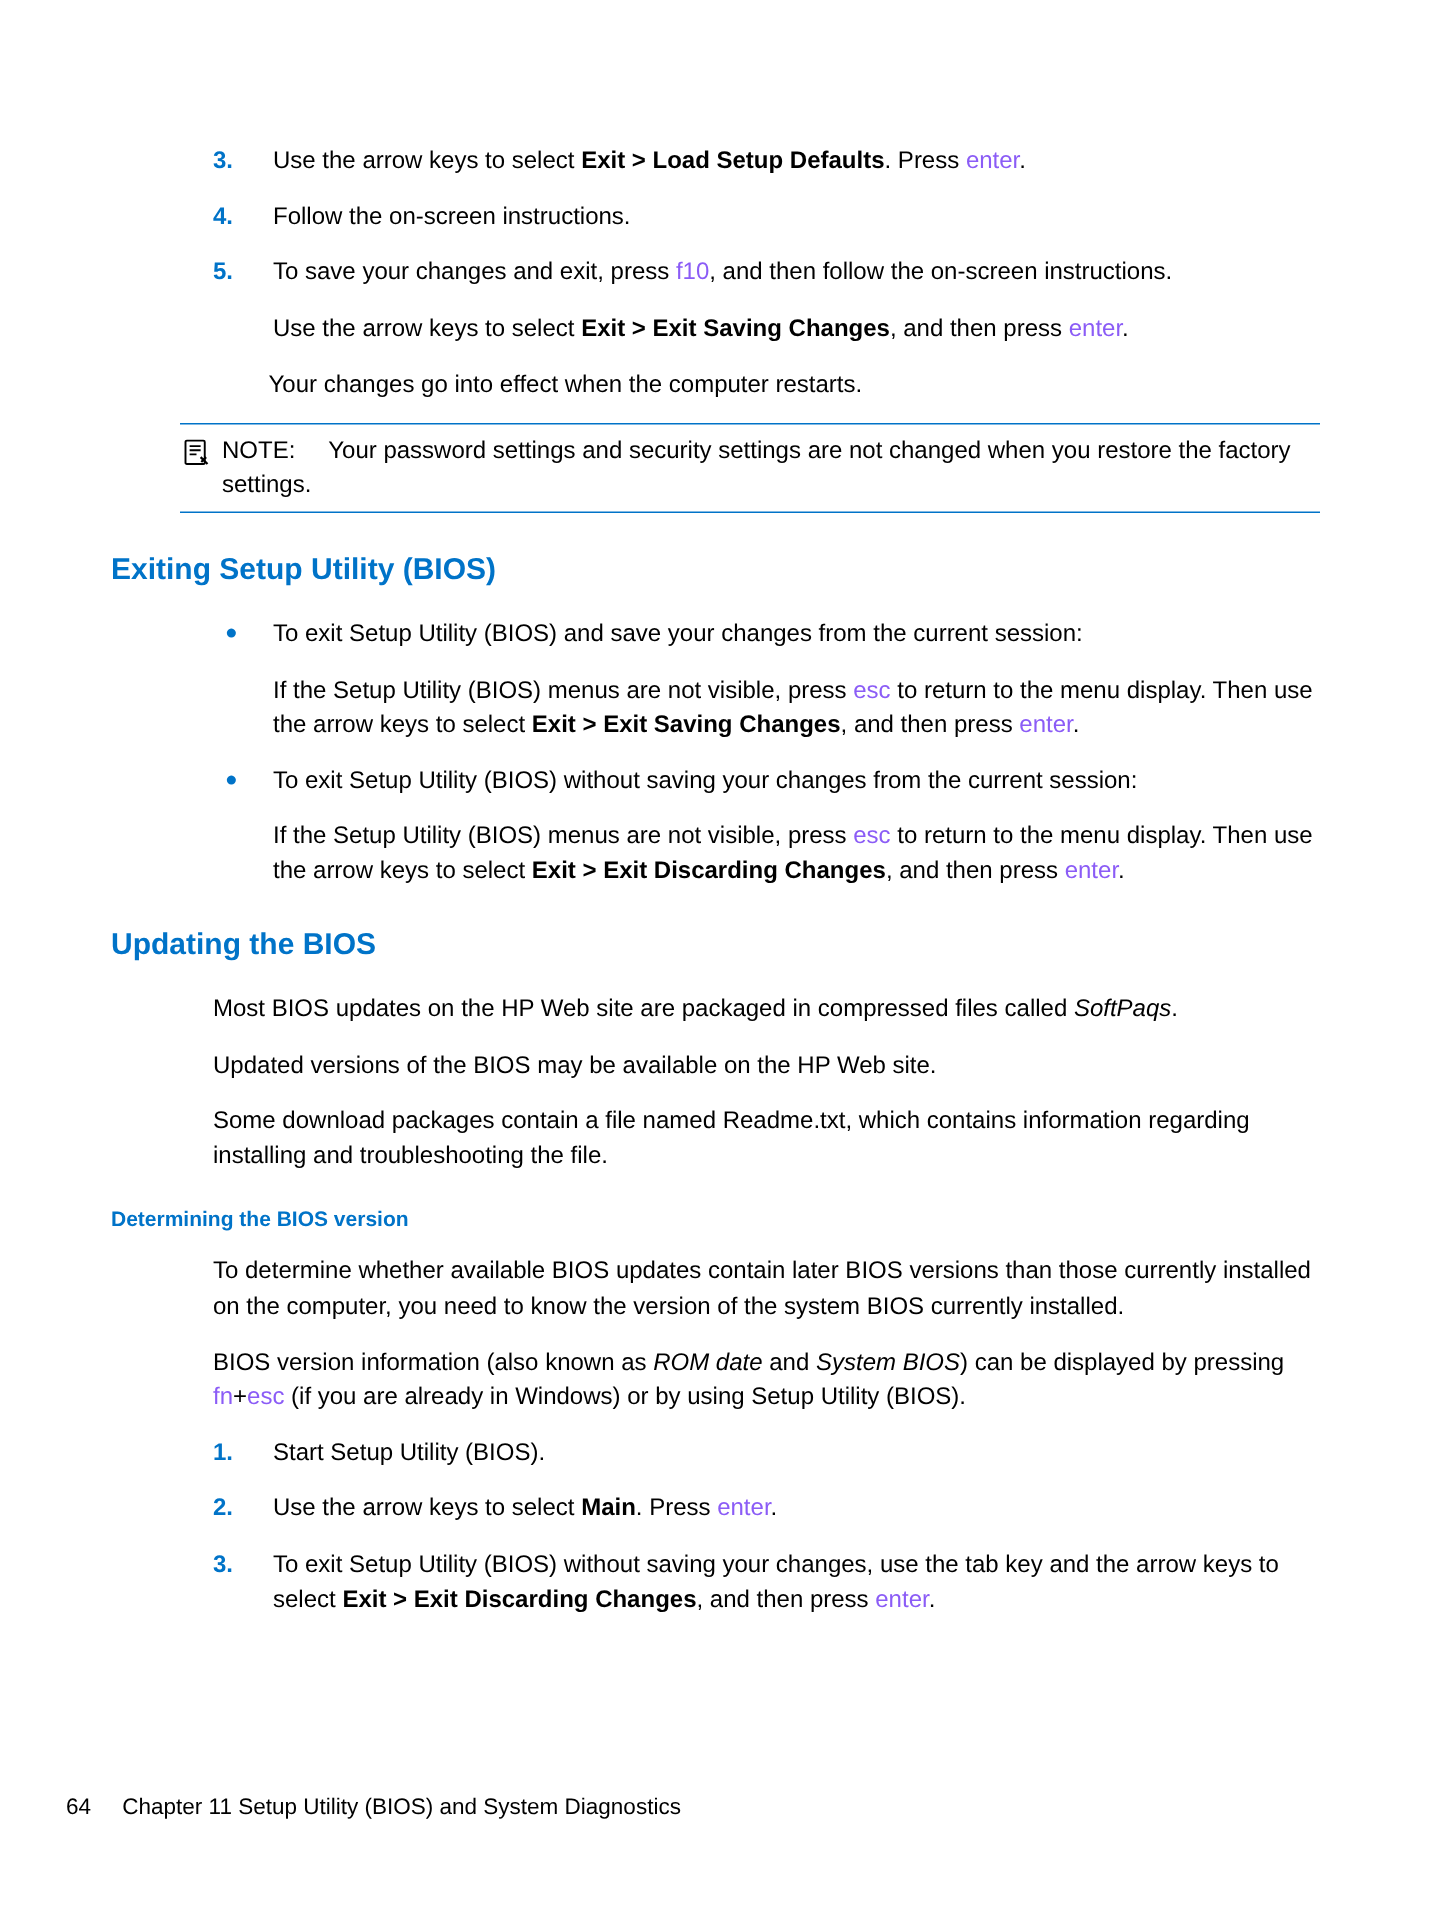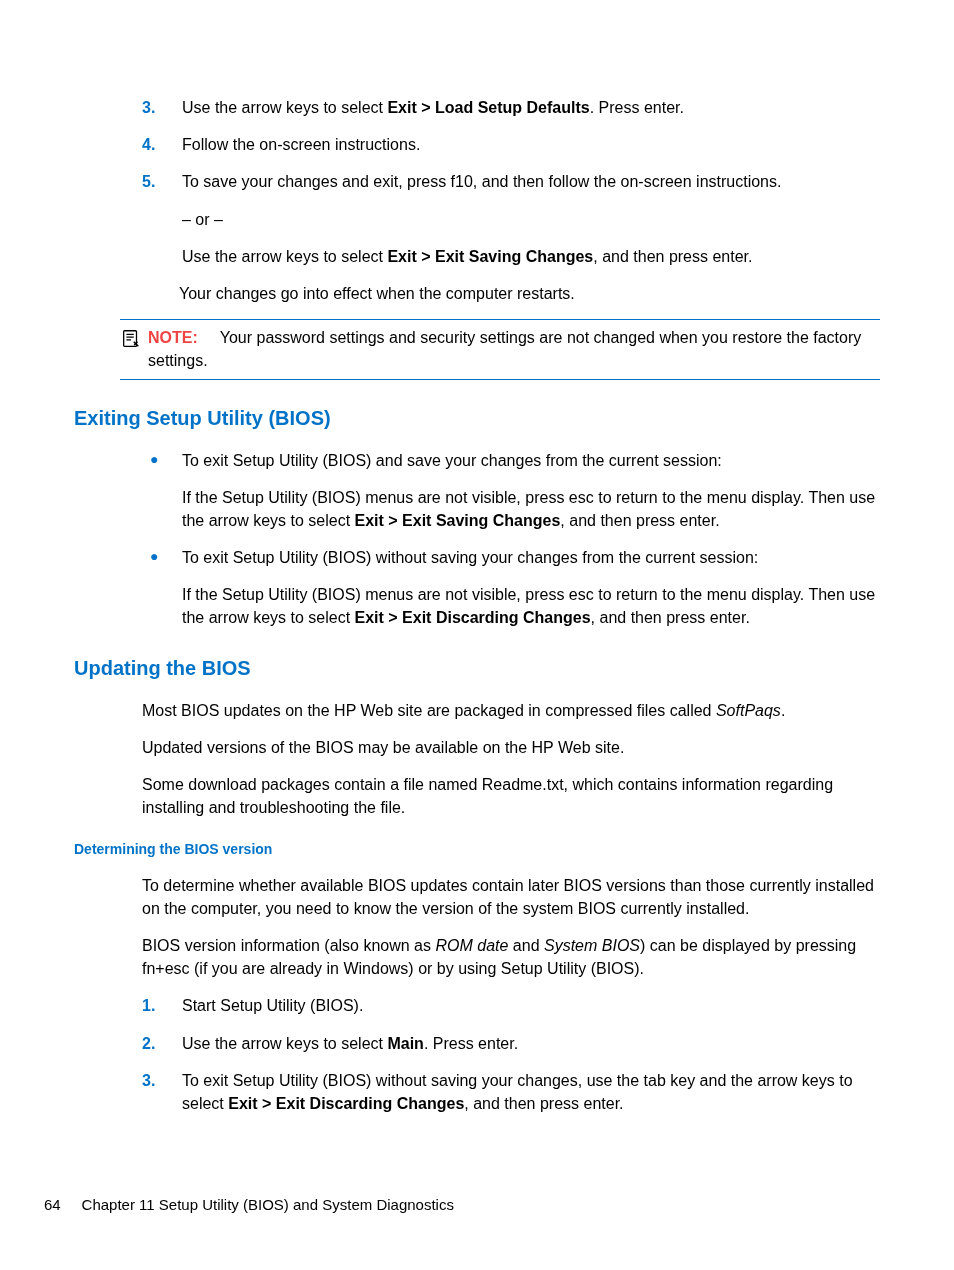--- a/index.html
+++ b/index.html
@@ -43,37 +43,37 @@
     color: #0073c8;
     font-size: 14px;
     text-align: left;
     padding-left: 8px;
     box-sizing: border-box;
   }
   .para {
     margin-bottom: 14px;
   }
   .indent-1 { margin-left: 68px; }
-  .key { color: #000000; }
+  .key { color: #8b5cf6; }
   .bold { font-weight: bold; }
   .italic { font-style: italic; }
   .note-box {
     border-top: 1px solid #0073c8;
     border-bottom: 1px solid #0073c8;
     margin: 6px 0 20px 46px;
     padding: 6px 0;
     display: flex;
   }
   .note-icon {
     width: 28px;
     flex-shrink: 0;
     padding-top: 2px;
   }
   .note-body { flex: 1; }
-  .note-label { font-weight: bold; color: #ef4444; }
+  .note-label { font-weight: normal; color: #000000; }
   h2 {
     color: #0073c8;
     font-size: 20px;
     font-weight: bold;
     margin: 24px 0 16px 0;
   }
   h3 {
     color: #0073c8;
     font-size: 14px;
     font-weight: bold;
@@ -101,21 +101,20 @@
 
     <div class="ol-row">
       <div class="ol-num">4.</div>
       <div class="ol-body">Follow the on-screen instructions.</div>
     </div>
 
     <div class="ol-row">
       <div class="ol-num">5.</div>
       <div class="ol-body">
         <span>To save your changes and exit, press </span><span class="key">f10</span><span>, and then follow the on-screen instructions.</span>
-        <div class="ol-sub">– or –</div>
         <div class="ol-sub">
           <span>Use the arrow keys to select </span><span class="bold">Exit &gt; Exit Saving Changes</span><span>, and then press </span><span class="key">enter</span><span>.</span>
         </div>
       </div>
     </div>
   </div>
 
   <div class="para indent-1" style="margin-left:105px;">Your changes go into effect when the computer restarts.</div>
 
   <div class="note-box">

